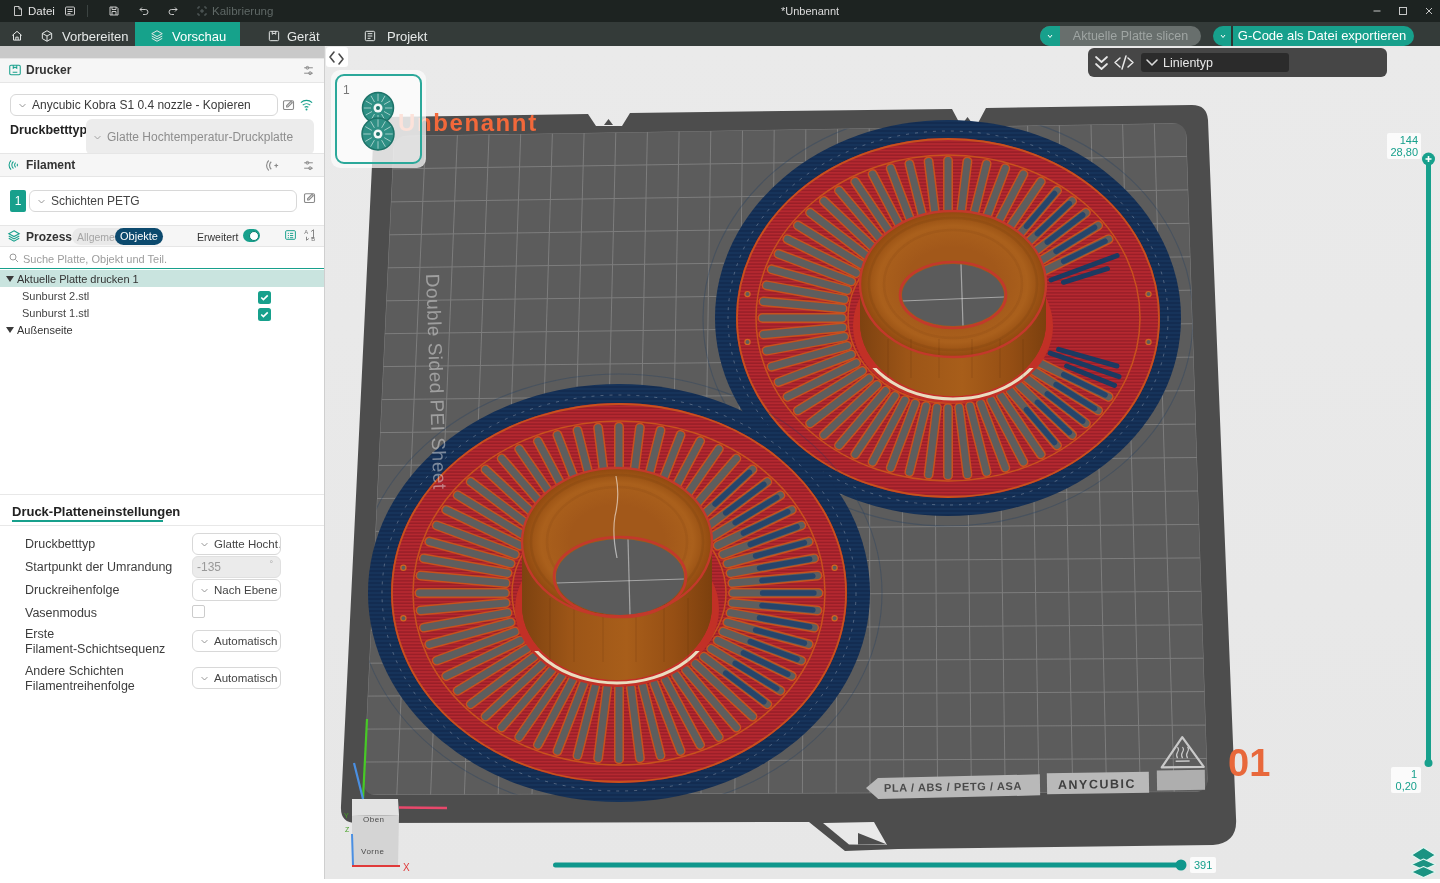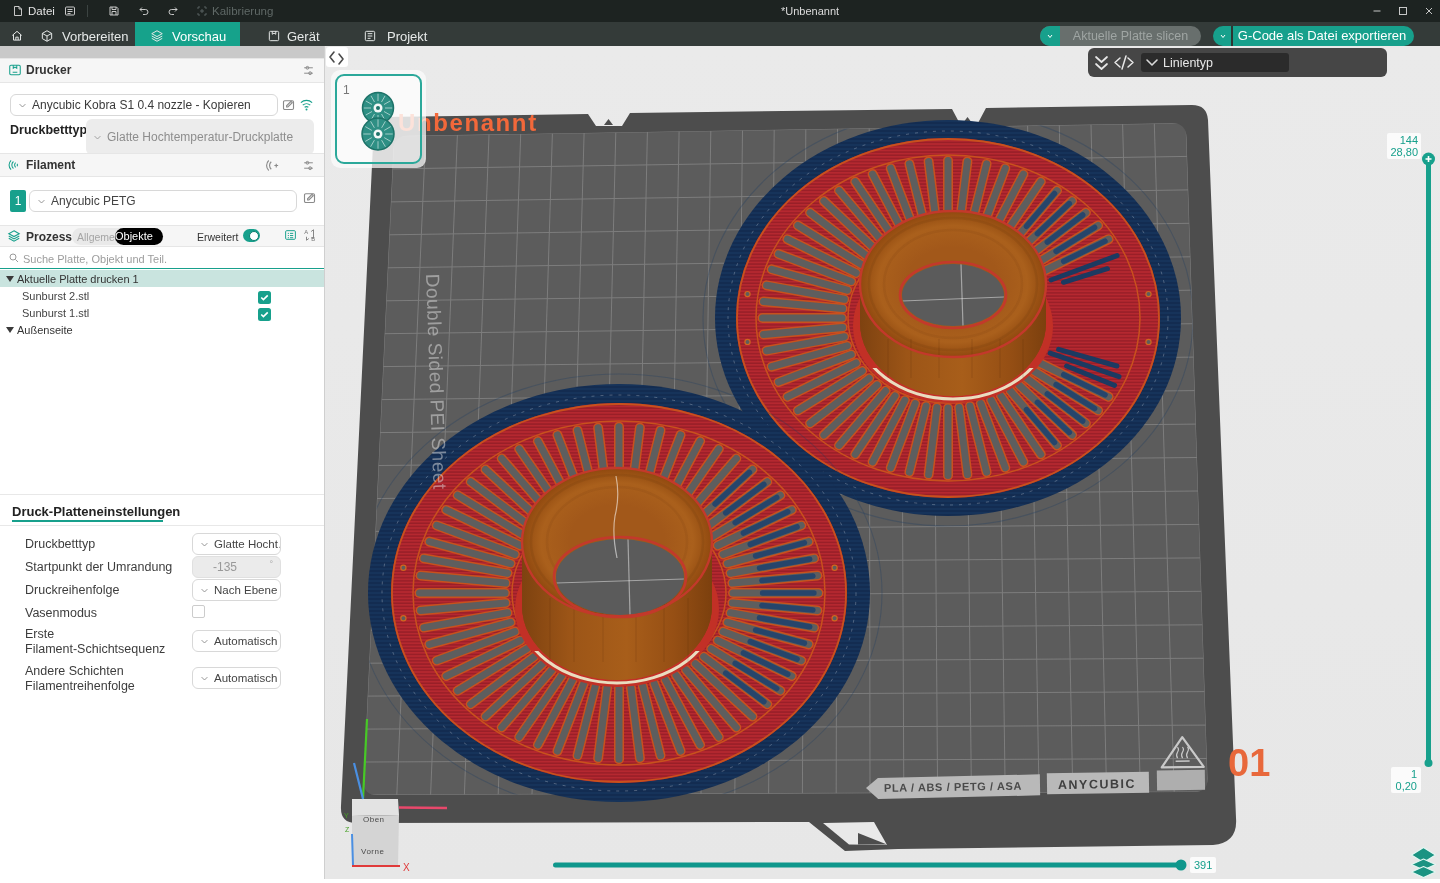--- a/index.html
+++ b/index.html
@@ -134,35 +134,35 @@
       <svg class="ic abs" style="left:302px;top:113px" width="13" height="13" viewBox="0 0 24 24">
         <path d="M4 7 h16 M4 17 h16" fill="none" stroke="#8a8a8a" stroke-width="1.8"></path>
         <circle cx="10" cy="7" r="2.6" fill="none" stroke="#8a8a8a" stroke-width="1.8"></circle>
         <circle cx="15" cy="17" r="2.6" fill="none" stroke="#8a8a8a" stroke-width="1.8"></circle>
       </svg>
       <div class="abs" style="left:10px;top:144px;width:16px;height:22px;background:#17a08c;border-radius:2px;color:#fff;font-size:12px;text-align:center;line-height:22px">1</div>
       <div class="combo" style="left:29px;top:144px;width:268px;height:22px">
         <svg class="chev" viewBox="0 0 24 24">
           <path d="M5 9 l7 7 l7 -7" fill="none" stroke="#8a8a8a" stroke-width="2.4" stroke-linecap="round"></path>
         </svg>
-        <span>Anycubic PETG</span>
+        <span>Schichten PETG</span>
       </div>
       <svg class="ic abs" style="left:302px;top:144px" width="15" height="15" viewBox="0 0 24 24">
         <rect x="4" y="6" width="16" height="14" rx="2" fill="none" stroke="#8a8a8a" stroke-width="1.8"></rect>
         <path d="M9 14 l7 -7 l2 2 l-7 7 h-2 z" fill="none" stroke="#8a8a8a" stroke-width="1.8"></path>
       </svg>
       <div class="hdr" style="top:179px;height:22px"></div>
       <svg class="ic abs" style="left:7px;top:183px" width="14" height="14" viewBox="0 0 24 24">
         <path d="M12 3 L21 8 L12 13 L3 8 Z M3 12 L12 17 L21 12 M3 16 L12 21 L21 16" fill="none" stroke="#17a08c" stroke-width="1.8"></path>
       </svg>
       <div class="abs" style="left:26px;top:184px;font-size:12px;font-weight:bold;color:#333">Prozess</div>
       <div class="abs" style="left:72px;top:182px;width:91px;height:17px;border-radius:9px;background:#e9e9e9;font-size:10.5px;color:#a5a5a5">
         <span style="position:absolute;left:5px;top:3px">Allgemein</span>
       </div>
-      <div class="abs" style="left:115px;top:182px;width:48px;height:17px;border-radius:9px;background:#000000;font-size:11px;color:#fff;text-align:left;line-height:17px">Objekte</div>
+      <div class="abs" style="left:115px;top:182px;width:48px;height:17px;border-radius:9px;background:#0c4a6e;font-size:11px;color:#fff;text-align:center;line-height:17px">Objekte</div>
       <div class="abs" style="left:197px;top:185px;font-size:10.5px;color:#333">Erweitert</div>
       <div class="abs" style="left:243px;top:183px;width:17px;height:13px;border-radius:7px;background:#17a08c">
         <div style="position:absolute;right:1.5px;top:1.5px;width:10px;height:10px;border-radius:50%;background:#fff;border:1px solid #0d7f70"></div>
       </div>
       <svg class="ic abs" style="left:284px;top:182px" width="13" height="14" viewBox="0 0 24 24">
         <rect x="3" y="4" width="18" height="16" rx="2" fill="none" stroke="#17a08c" stroke-width="1.8"></rect>
         <path d="M7 9 h2 M11 9 h6 M7 13 h2 M11 13 h6 M7 17 h2 M11 17 h6" fill="none" stroke="#17a08c" stroke-width="1.8"></path>
       </svg>
       <svg class="ic abs" style="left:303px;top:182px" width="14" height="14" viewBox="0 0 24 24">
         <text x="2" y="10" font-size="10" fill="#777">A</text>
@@ -196,21 +196,21 @@
       <div class="abs" style="left:0;top:479px;width:324px;height:1px;background:#e8e8e8"></div>
       <div class="lbl" style="left:25px;top:491px">Druckbetttyp</div>
       <div class="combo" style="left:192px;top:487px;width:89px;height:22px;font-size:11.5px">
         <svg class="chev" viewBox="0 0 24 24">
           <path d="M5 9 l7 7 l7 -7" fill="none" stroke="#8a8a8a" stroke-width="2.4" stroke-linecap="round"></path>
         </svg>
         <span style="overflow:hidden;white-space:nowrap">Glatte Hocht…</span>
       </div>
       <div class="lbl" style="left:25px;top:514px">Startpunkt der Umrandung</div>
       <div class="combo" style="left:192px;top:510px;width:89px;height:22px;background:#ebebeb;border-color:#e0e0e0;color:#999">
-        <span style="margin-left:20px">-135</span>
+        <span style="margin-left:4px">-135</span>
         <span style="position:absolute;right:7px;top:2px;font-size:9px;color:#aaa">°</span>
       </div>
       <div class="lbl" style="left:25px;top:537px">Druckreihenfolge</div>
       <div class="combo" style="left:192px;top:533px;width:89px;height:22px;font-size:11.5px">
         <svg class="chev" viewBox="0 0 24 24">
           <path d="M5 9 l7 7 l7 -7" fill="none" stroke="#8a8a8a" stroke-width="2.4" stroke-linecap="round"></path>
         </svg>
         <span style="overflow:hidden;white-space:nowrap">Nach Ebene</span>
       </div>
       <div class="lbl" style="left:25px;top:560px">Vasenmodus</div>

